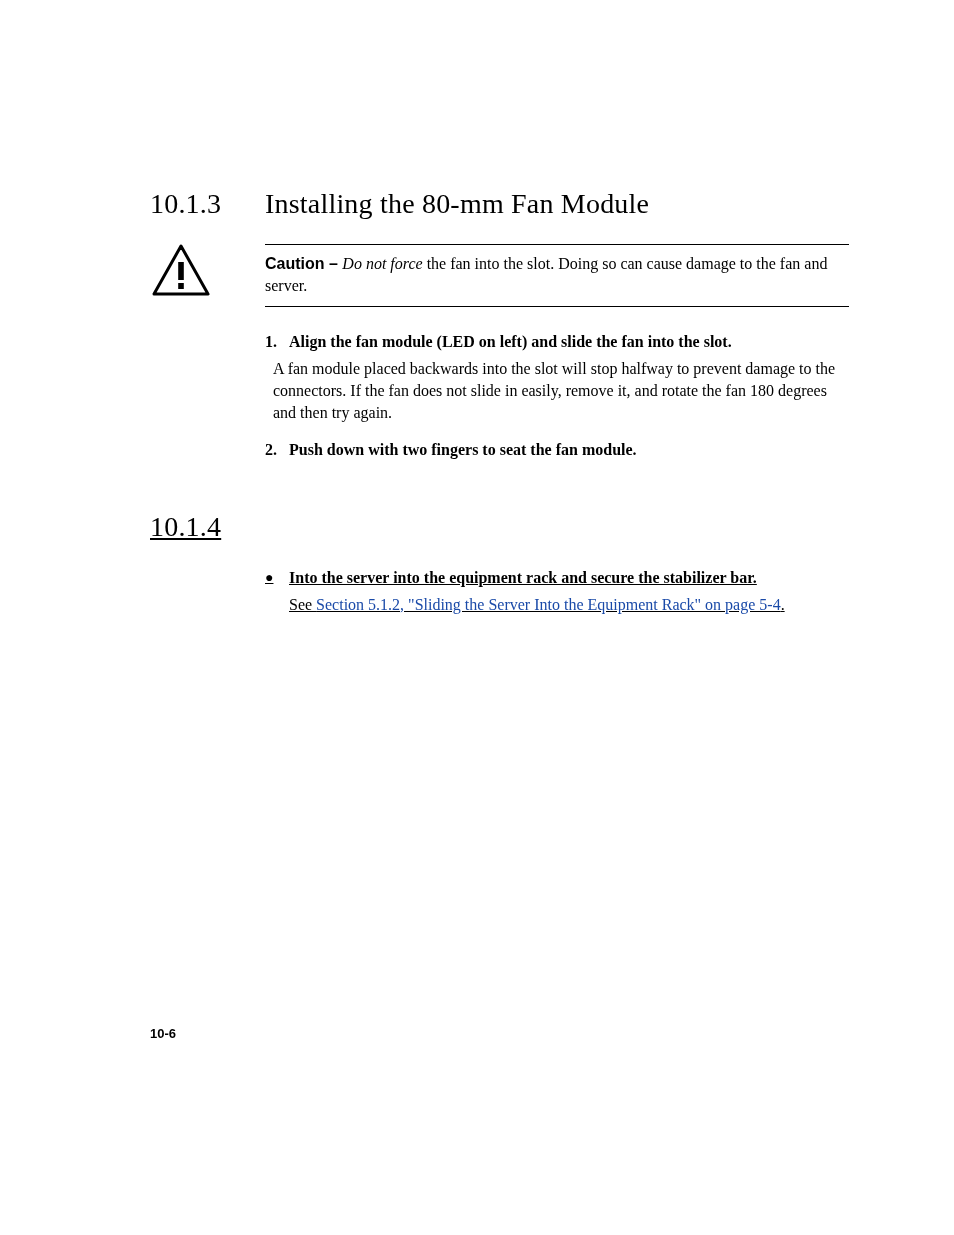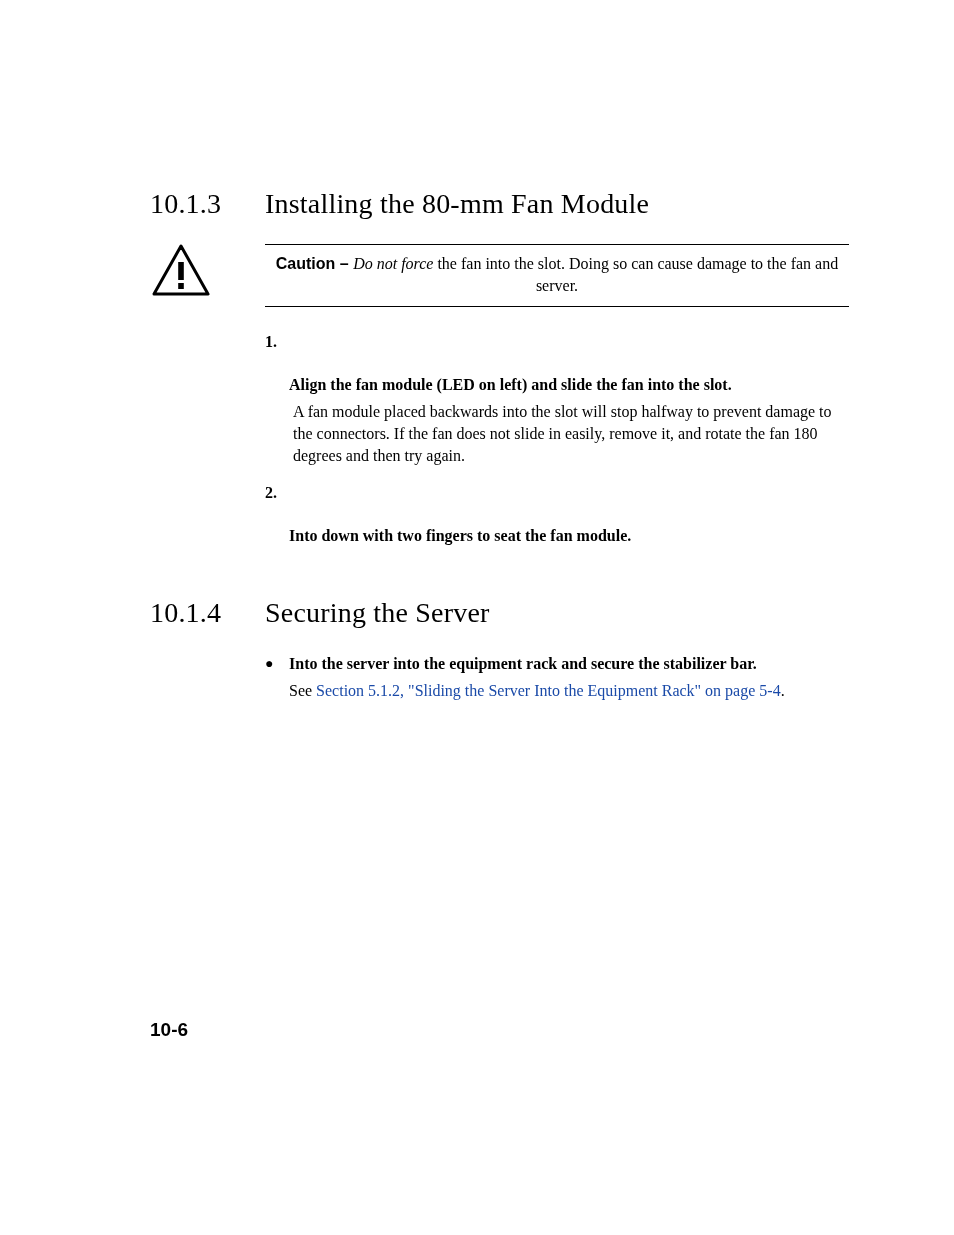--- a/index.html
+++ b/index.html
@@ -37,21 +37,20 @@
   }
   .sec-title {
     font-size: 28px;
     font-weight: 400;
     letter-spacing: 0.2px;
   }
   .caution-block {
     display: flex;
     align-items: flex-start;
     margin-top: 1px;
-    text-align: center;
   }
   .caution-icon {
     width: 115px;
     flex: 0 0 115px;
     display: flex;
     justify-content: flex-start;
   }
   .caution-icon svg {
     margin-left: 2px;
   }
@@ -81,30 +80,30 @@
     font-size: 16px;
     line-height: 1.4;
     display: flex;
   }
   .step-num {
     width: 24px;
     flex: 0 0 24px;
   }
   .step-title {
     flex: 1;
-    margin-top: 43px;
   }
   .step-body {
-    margin-left: 28px;
+    margin-left: 8px;
     font-size: 16px;
     line-height: 1.4;
     margin-top: 4px;
   }
   .sec2 {
     margin-top: 50px;
+    text-decoration: underline;
   }
   .bullets {
     margin: 18px 0 0 115px;
   }
   .bullet {
     display: flex;
     align-items: flex-start;
     font-size: 16px;
     line-height: 1.4;
   }
@@ -125,21 +124,21 @@
     margin-top: 4px;
   }
   .xref {
     color: #1a4aa8;
   }
   .footer {
     position: absolute;
     left: 150px;
     bottom: 160px;
     font-family: Arial, Helvetica, sans-serif;
-    font-size: 19px;
+    font-size: 13px;
     display: flex;
     align-items: baseline;
   }
   .footer-pn {
     font-weight: bold;
     margin-right: 28px;
   }
   .footer-title {
     font-weight: normal;
   }
@@ -173,29 +172,28 @@
       <div class="step">
         <div class="step-head">
           <div class="step-num">1.</div>
           <div class="step-title">Align the fan module (LED on left) and slide the fan into the slot.</div>
         </div>
         <div class="step-body">A fan module placed backwards into the slot will stop halfway to prevent damage to the connectors. If the fan does not slide in easily, remove it, and rotate the fan 180 degrees and then try again.</div>
       </div>
       <div class="step">
         <div class="step-head">
           <div class="step-num">2.</div>
-          <div class="step-title">Into down with two fingers to seat the fan module.</div>
+          <div class="step-title">Push down with two fingers to seat the fan module.</div>
         </div>
       </div>
     </div>
 
     <div class="sec2">
       <div class="sec-heading">
         <div class="sec-num">10.1.4</div>
-        <div class="sec-title">Securing the Server</div>
       </div>
 
       <div class="bullets">
         <div class="bullet">
           <div class="bullet-sym">●</div>
           <div class="bullet-text">Into the server into the equipment rack and secure the stabilizer bar.</div>
         </div>
         <div class="bullet-sub">
           <span>See </span><span class="xref">Section 5.1.2, "Sliding the Server Into the Equipment Rack" on page 5-4</span><span>.</span>
         </div>

